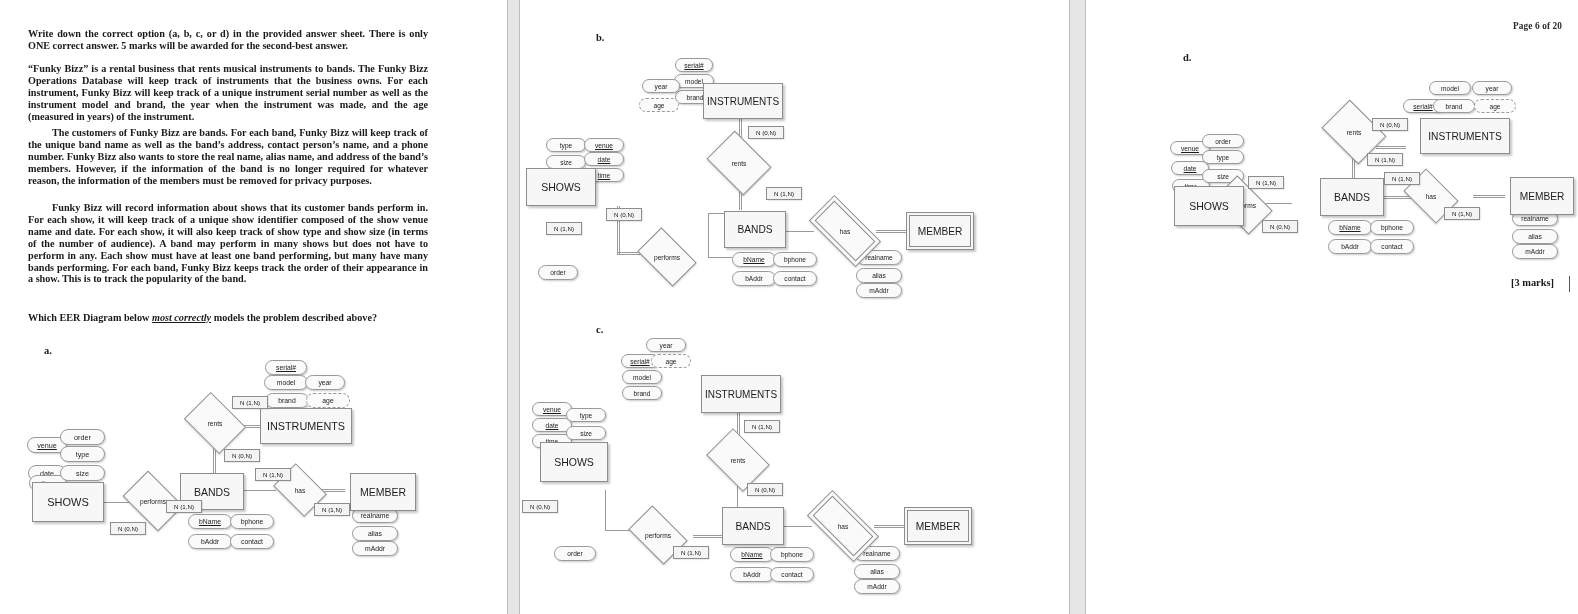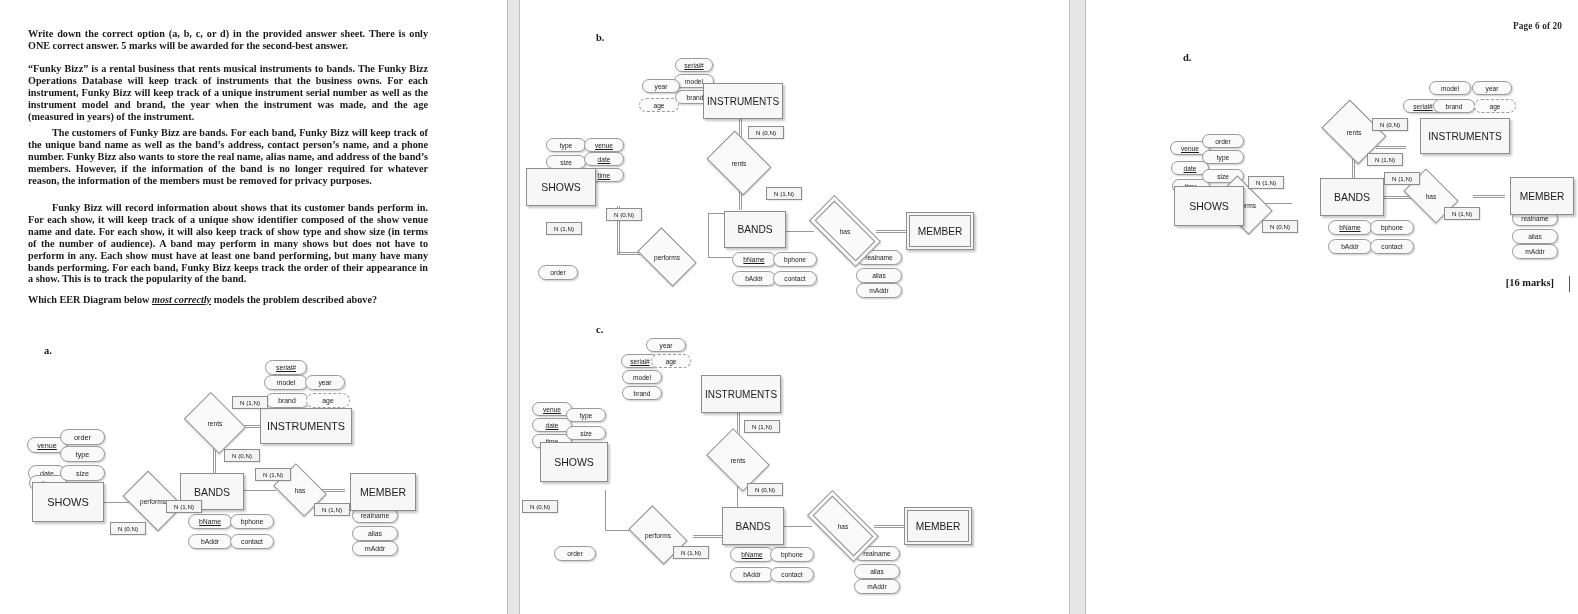--- a/index.html
+++ b/index.html
@@ -82,21 +82,21 @@
 <div class="page-gap" id="gap1"></div>
 <div class="page-gap" id="gap2"></div>
 
 <div class="col" id="col1">
 
   <div class="qtext" style="top:28px;">Write down the correct option (a, b, c, or d) in the provided answer sheet. There is only ONE correct answer. 5 marks will be awarded for the second-best answer.</div>
   <div class="qtext" style="top:63px;">“Funky Bizz” is a rental business that rents musical instruments to bands. The Funky Bizz Operations Database will keep track of instruments that the business owns. For each instrument, Funky Bizz will keep track of a unique instrument serial number as well as the instrument model and brand, the year when the instrument was made, and the age (measured in years) of the instrument.</div>
   <div class="qtext indent" style="top:127px;">The customers of Funky Bizz are bands. For each band, Funky Bizz will keep track of the unique band name as well as the band’s address, contact person’s name, and a phone number. Funky Bizz also wants to store the real name, alias name, and address of the band’s members. However, if the information of the band is no longer required for whatever reason, the information of the members must be removed for privacy purposes.</div>
   <div class="qtext indent" style="top:202px;">Funky Bizz will record information about shows that its customer bands perform in. For each show, it will keep track of a unique show identifier composed of the show venue name and date. For each show, it will also keep track of show type and show size (in terms of the number of audience). A band may perform in many shows but does not have to perform in any. Each show must have at least one band performing, but many have many bands performing. For each band, Funky Bizz keeps track the order of their appearance in a show. This is to track the popularity of the band.</div>
 
-  <div class="qtext" style="top:294px;">
+  <div class="qtext" style="top:312px;">
     <span>Which EER Diagram below </span><span class="u-ital">most correctly</span><span> models the problem described above?</span>
   </div>
 
   <div class="optlabel" style="left:44px;top:345px;">a.</div>
 
   <div class="diag erd" id="erd-a" style="left:0;top:0;width:507px;height:614px;">
 
     <div class="ln lnh" style="left:104px;top:502px;width:30px;"></div>
     <div class="dbl h" style="left:172px;top:501px;width:14px;"></div>
     <div class="dbl v" style="left:213px;top:433px;height:42px;"></div>
@@ -475,15 +475,15 @@
         <span>realname</span>
       </div>
     <div class="attr" style="left:428px;top:229px;width:46px;height:15px;font-size:6.6px;">
         <span>alias</span>
       </div>
     <div class="attr" style="left:428px;top:244px;width:46px;height:15px;font-size:6.6px;">
         <span>mAddr</span>
       </div>
   </div>
 
-  <div class="marks" style="right:24px;top:277px;">[16 marks]</div>
+  <div class="marks" style="right:24px;top:277px;">[3 marks]</div>
   <div class="caret" style="right:8px;top:276px;"></div>
 </div>
 
 </body></html>

